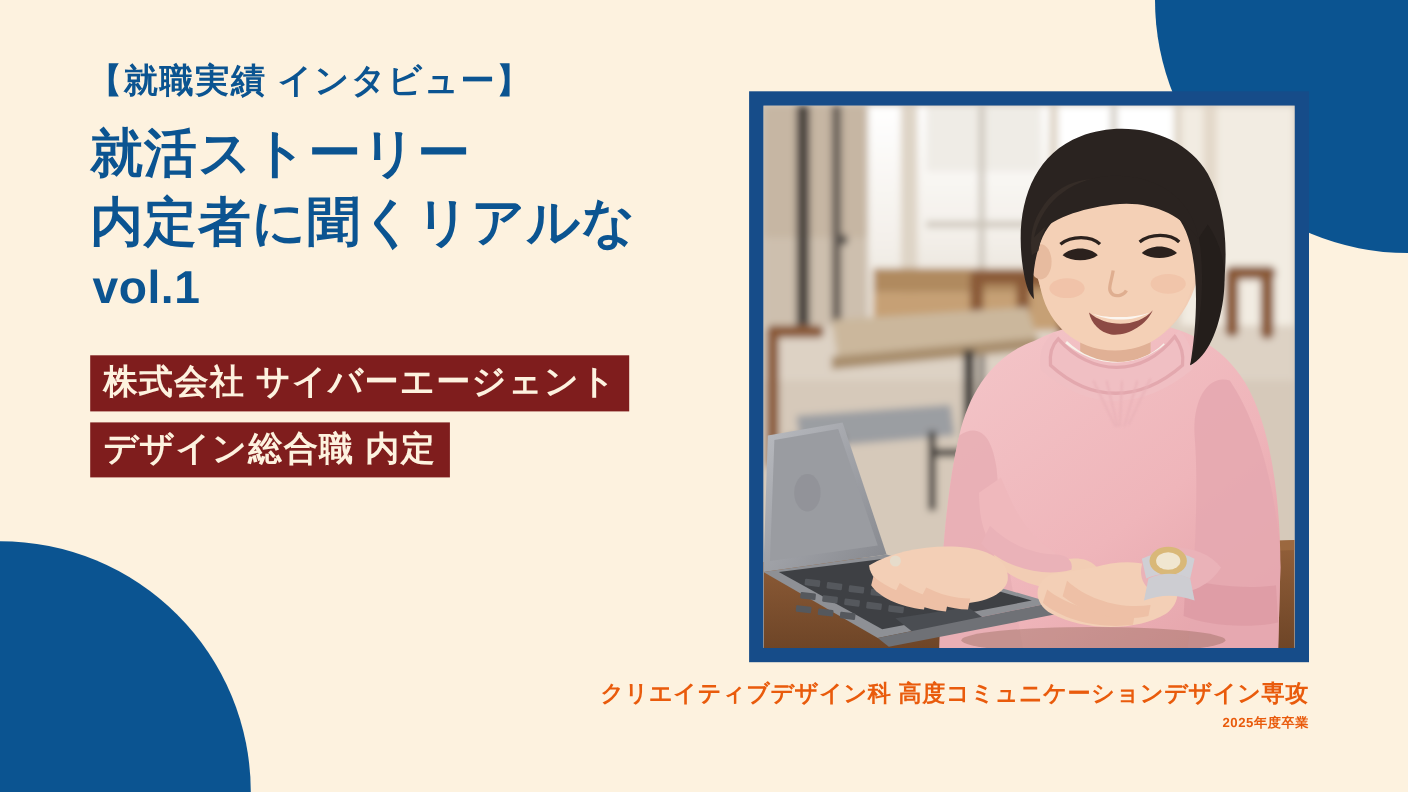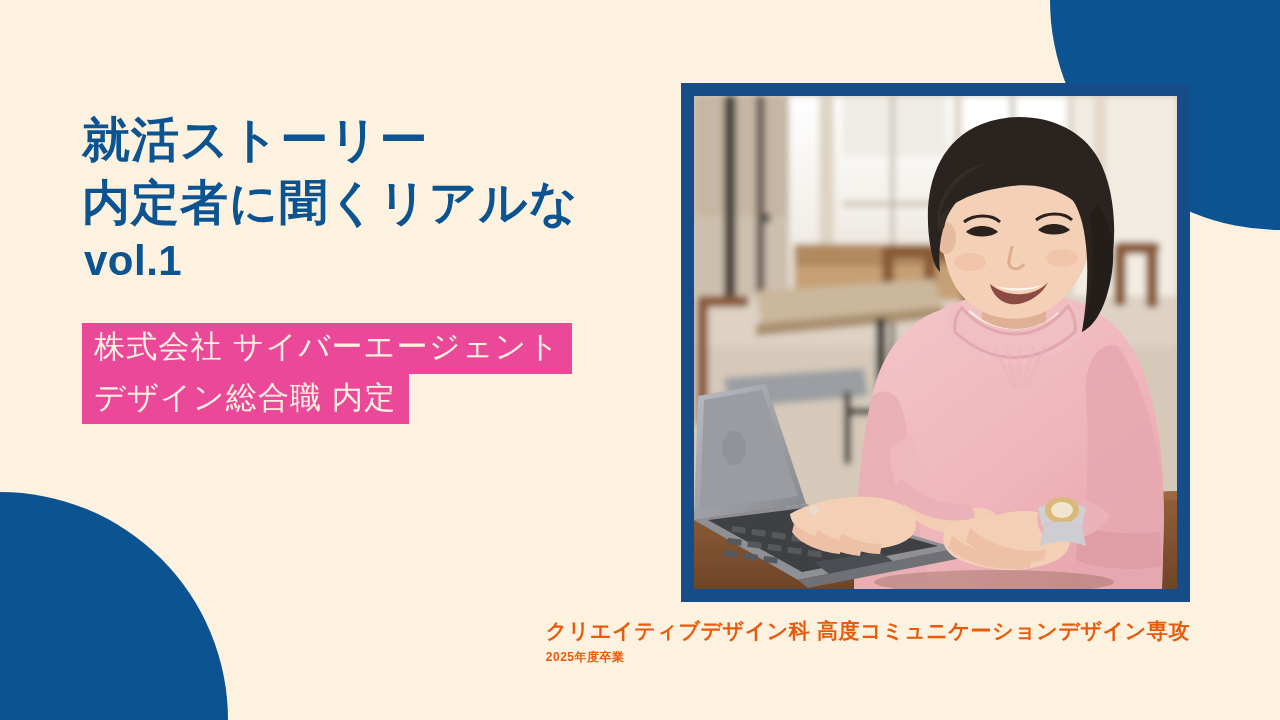--- a/index.html
+++ b/index.html
@@ -34,64 +34,65 @@
   }
   .headline .l{display:block;white-space:nowrap;}
   .vol{
     position:absolute;left:84px;top:238px;
     font-size:42px;font-weight:700;color:#0B5491;
     letter-spacing:0.5px;line-height:1.1;white-space:nowrap;
   }
 
   .badges{position:absolute;left:82px;top:323px;}
   .badge{
-    display:block;background:#ec4899;color:#FDF2DF;
-    font-size:31px;font-weight:400;letter-spacing:1.2px;
+    display:block;background:#7f1d1d;color:#FDF2DF;
+    font-size:31px;font-weight:700;letter-spacing:1.2px;
     padding:6px 12px 8px 12px;white-space:nowrap;
     width:max-content;line-height:1.18;
   }
-  .badge + .badge{margin-top:0;}
+  .badge + .badge{margin-top:10px;}
 
   
   .photo-frame{
     position:absolute;left:681px;top:83px;
     width:509px;height:519px;
     background:#164C89;
     box-sizing:border-box;padding:13px;
   }
   .photo{
     position:relative;width:100%;height:100%;overflow:hidden;
     background:#cfc6bb;
   }
   .photo svg{display:block;width:100%;height:100%;}
 
   
   .caption{
     position:absolute;right:90px;top:618px;
-    text-align:left;color:#E95B0C;
+    text-align:right;color:#E95B0C;
   }
   .cap-major{
     font-size:21px;font-weight:700;letter-spacing:0.6px;
     white-space:nowrap;line-height:1.25;
   }
   .cap-year{
     font-size:12px;font-weight:700;letter-spacing:0.5px;
     margin-top:6px;white-space:nowrap;line-height:1.2;
   }
 </style>
 </head>
 <body>
 
 <div id="stage">
 
   <div class="corner corner-tr"></div>
   <div class="corner corner-bl"></div>
 
   <div class="text-col">
 
+    <div class="eyebrow">【就職実績 インタビュー】</div>
 
     <div class="headline">
       <span class="l">就活ストーリー</span>
       <span class="l">内定者に聞くリアルな</span>
     </div>
 
     <div class="vol">vol.1</div>
 
     <div class="badges">
       <span class="badge">株式会社 サイバーエージェント</span>

